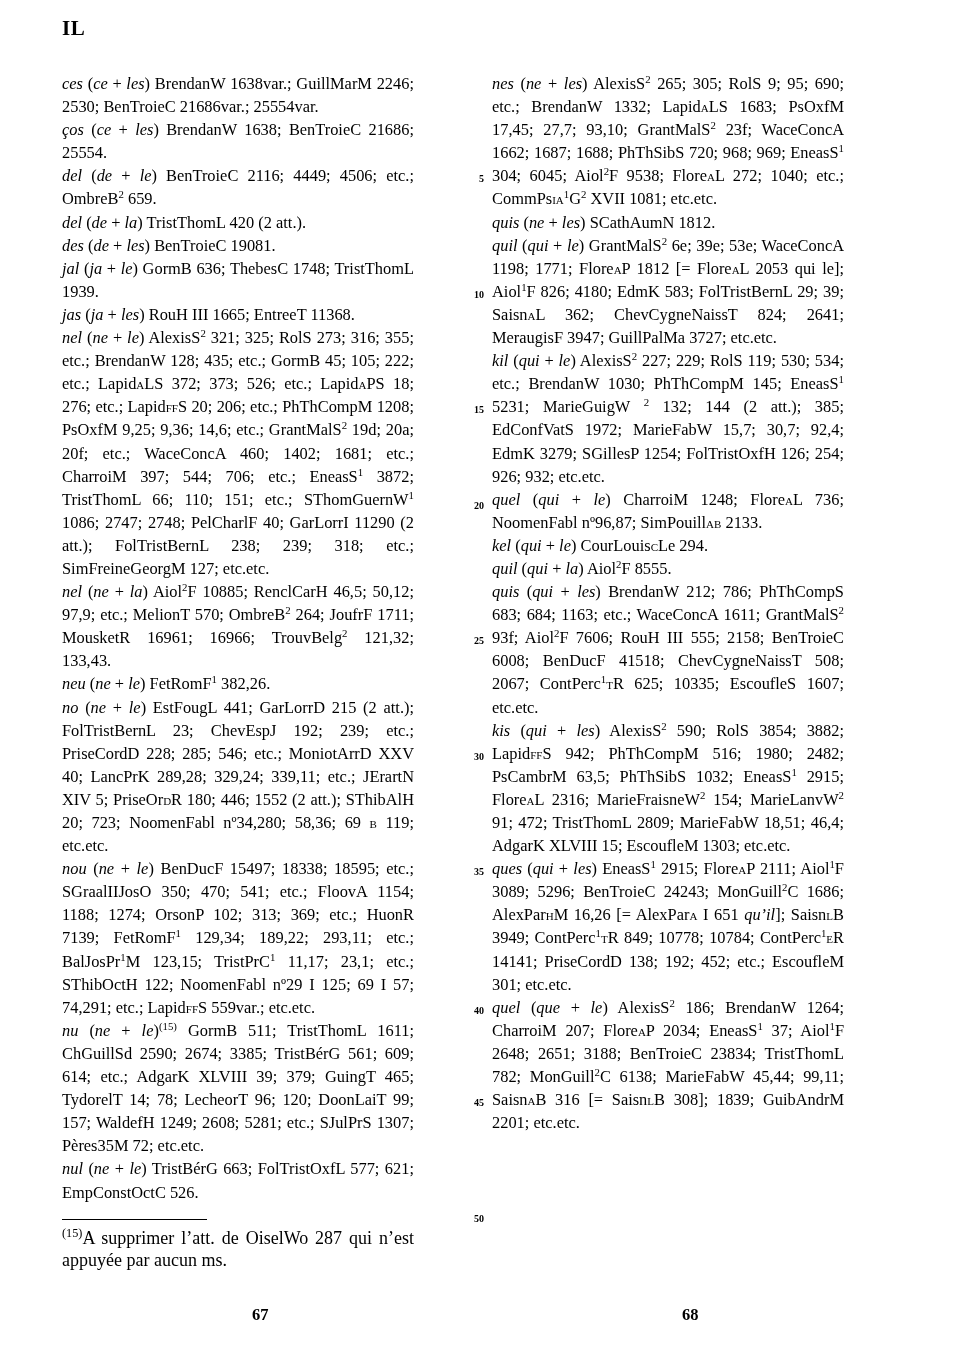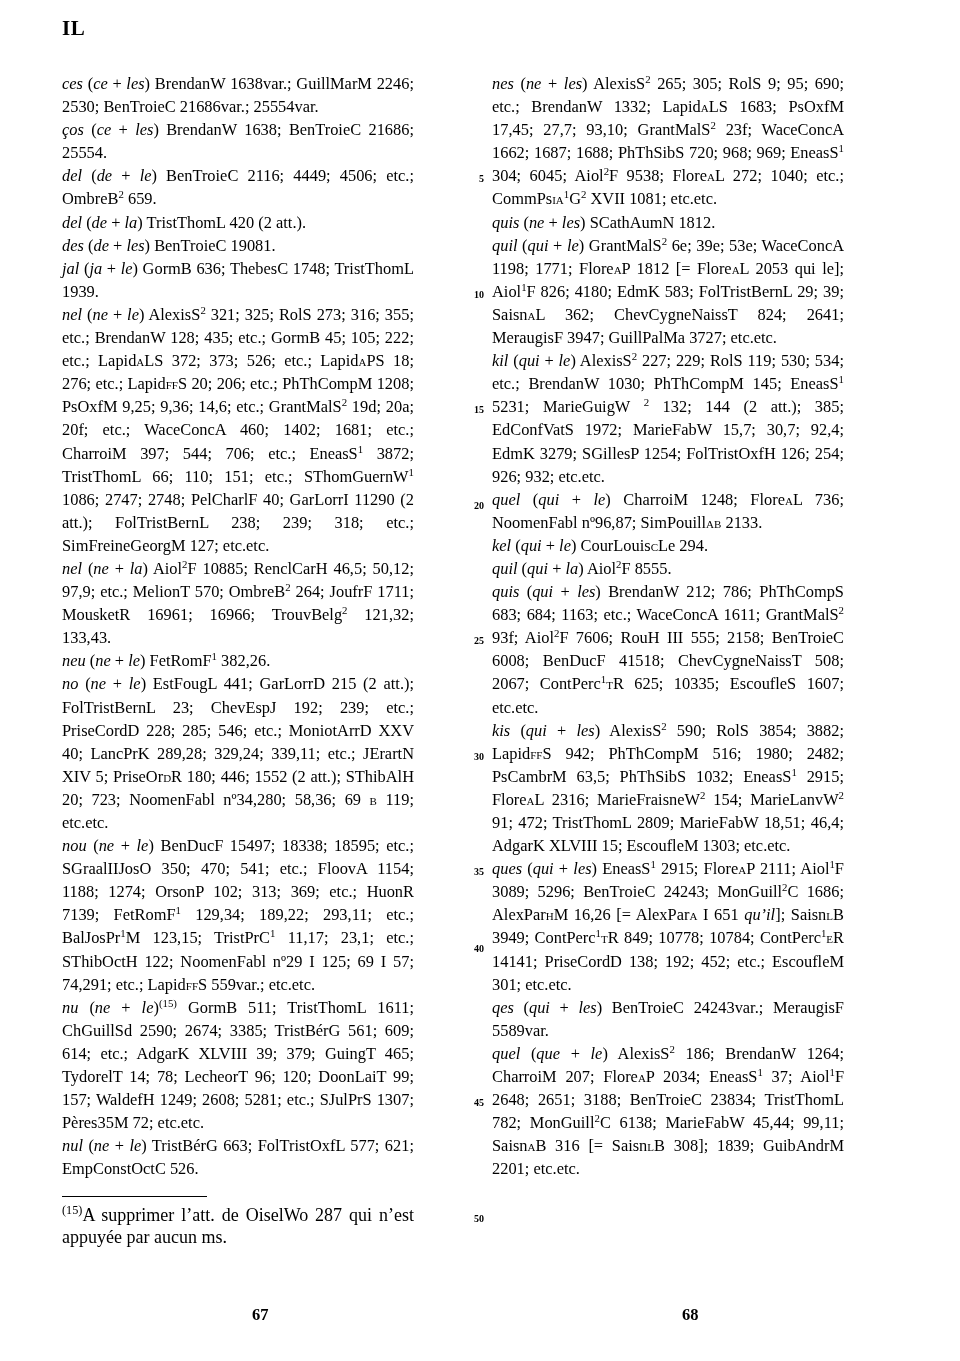--- a/index.html
+++ b/index.html
@@ -130,20 +130,21 @@
   <div class="columns">
 
     <div class="col col-left">
       <div id="left-entries">
           <p class="entry"><i class="hw">ces</i> <span>(<i>ce</i> + <i>les</i>)</span><span> BrendanW 1638var.; GuillMarM 2246; 2530; BenTroieC 21686var.; 25554var.</span></p>
           <p class="entry"><i class="hw">ços</i> <span>(<i>ce</i> + <i>les</i>)</span><span> BrendanW 1638; BenTroieC 21686; 25554.</span></p>
           <p class="entry"><i class="hw">del</i> <span>(<i>de</i> + <i>le</i>)</span><span> BenTroieC 2116; 4449; 4506; etc.; OmbreB<sup>2</sup> 659.</span></p>
           <p class="entry"><i class="hw">del</i> <span>(<i>de</i> + <i>la</i>)</span><span> TristThomL 420 (2 att.).</span></p>
           <p class="entry"><i class="hw">des</i> <span>(<i>de</i> + <i>les</i>)</span><span> BenTroieC 19081.</span></p>
           <p class="entry"><i class="hw">jal</i> <span>(<i>ja</i> + <i>le</i>)</span><span> GormB 636; ThebesC 1748; TristThomL 1939.</span></p>
+          <p class="entry"><i class="hw">jas</i> <span>(<i>ja</i> + <i>les</i>)</span><span> RouH III 1665; EntreeT 11368.</span></p>
           <p class="entry"><i class="hw">nel</i> <span>(<i>ne</i> + <i>le</i>)</span><span> AlexisS<sup>2</sup> 321; 325; RolS 273; 316; 355; etc.; BrendanW 128; 435; etc.; GormB 45; 105; 222; etc.; Lapid<span class="sc">A</span>LS 372; 373; 526; etc.; Lapid<span class="sc">A</span>PS 18; 276; etc.; Lapid<span class="sc">FF</span>S 20; 206; etc.; PhThCompM 1208; PsOxfM 9,25; 9,36; 14,6; etc.; GrantMalS<sup>2</sup> 19d; 20a; 20f; etc.; WaceConcA 460; 1402; 1681; etc.; CharroiM 397; 544; 706; etc.; EneasS<sup>1</sup> 3872; TristThomL 66; 110; 151; etc.; SThomGuernW<sup>1</sup> 1086; 2747; 2748; PelCharlF 40; GarLorrI 11290 (2 att.); FolTristBernL 238; 239; 318; etc.; SimFreineGeorgM 127; etc.etc.</span></p>
           <p class="entry"><i class="hw">nel</i> <span>(<i>ne</i> + <i>la</i>)</span><span> Aiol<sup>2</sup>F 10885; RenclCarH 46,5; 50,12; 97,9; etc.; MelionT 570; OmbreB<sup>2</sup> 264; JoufrF 1711; MousketR 16961; 16966; TrouvBelg<sup>2</sup> 121,32; 133,43.</span></p>
           <p class="entry"><i class="hw">neu</i> <span>(<i>ne</i> + <i>le</i>)</span><span> FetRomF<sup>1</sup> 382,26.</span></p>
           <p class="entry"><i class="hw">no</i> <span>(<i>ne</i> + <i>le</i>)</span><span> EstFougL 441; GarLorrD 215 (2 att.); FolTristBernL 23; ChevEspJ 192; 239; etc.; PriseCordD 228; 285; 546; etc.; MoniotArrD XXV 40; LancPrK 289,28; 329,24; 339,11; etc.; JErartN XIV 5; PriseOr<span class="sc">D</span>R 180; 446; 1552 (2 att.); SThibAlH 20; 723; NoomenFabl nº34,280; 58,36; 69 <span class="sc">B</span> 119; etc.etc.</span></p>
           <p class="entry"><i class="hw">nou</i> <span>(<i>ne</i> + <i>le</i>)</span><span> BenDucF 15497; 18338; 18595; etc.; SGraalIIJosO 350; 470; 541; etc.; FloovA 1154; 1188; 1274; OrsonP 102; 313; 369; etc.; HuonR 7139; FetRomF<sup>1</sup> 129,34; 189,22; 293,11; etc.; BalJosPr<sup>1</sup>M 123,15; TristPrC<sup>1</sup> 11,17; 23,1; etc.; SThibOctH 122; NoomenFabl nº29 I 125; 69 I 57; 74,291; etc.; Lapid<span class="sc">FF</span>S 559var.; etc.etc.</span></p>
           <p class="entry"><i class="hw">nu</i> <span>(<i>ne</i> + <i>le</i>)</span><sup>(15)</sup><span> GormB 511; TristThomL 1611; ChGuillSd 2590; 2674; 3385; TristBérG 561; 609; 614; etc.; AdgarK XLVIII 39; 379; GuingT 465; TydorelT 14; 78; LecheorT 96; 120; DoonLaiT 99; 157; WaldefH 1249; 2608; 5281; etc.; SJulPrS 1307; Pères35M 72; etc.etc.</span></p>
           <p class="entry"><i class="hw">nul</i> <span>(<i>ne</i> + <i>le</i>)</span><span> TristBérG 663; FolTristOxfL 577; 621; EmpConstOctC 526.</span></p>
         </div>
       <hr class="footnote-rule">
       <div class="footnote" id="footnote-block"><span class="fn-mark">(15)</span><span>A supprimer l’att. de OiselWo 287 qui n’est appuyée par aucun ms.</span></div>
@@ -154,36 +155,35 @@
           <p class="entry"><i class="hw">nes</i> <span>(<i>ne</i> + <i>les</i>)</span><span> AlexisS<sup>2</sup> 265; 305; RolS 9; 95; 690; etc.; BrendanW 1332; Lapid<span class="sc">A</span>LS 1683; PsOxfM 17,45; 27,7; 93,10; GrantMalS<sup>2</sup> 23f; WaceConcA 1662; 1687; 1688; PhThSibS 720; 968; 969; EneasS<sup>1</sup> 304; 6045; Aiol<sup>2</sup>F 9538; Flore<span class="sc">A</span>L 272; 1040; etc.; CommPs<span class="sc">IA</span><sup>1</sup>G<sup>2</sup> XVII 1081; etc.etc.</span></p>
           <p class="entry"><i class="hw">quis</i> <span>(<i>ne</i> + <i>les</i>)</span><span> SCathAumN 1812.</span></p>
           <p class="entry"><i class="hw">quil</i> <span>(<i>qui</i> + <i>le</i>)</span><span> GrantMalS<sup>2</sup> 6e; 39e; 53e; WaceConcA 1198; 1771; Flore<span class="sc">A</span>P 1812 [= Flore<span class="sc">A</span>L 2053 qui le]; Aiol<sup>1</sup>F 826; 4180; EdmK 583; FolTristBernL 29; 39; Saisn<span class="sc">A</span>L 362; ChevCygneNaissT 824; 2641; MeraugisF 3947; GuillPalMa 3727; etc.etc.</span></p>
           <p class="entry"><i class="hw">kil</i> <span>(<i>qui</i> + <i>le</i>)</span><span> AlexisS<sup>2</sup> 227; 229; RolS 119; 530; 534; etc.; BrendanW 1030; PhThCompM 145; EneasS<sup>1</sup> 5231; MarieGuigW <sup>2</sup> 132; 144 (2 att.); 385; EdConfVatS 1972; MarieFabW 15,7; 30,7; 92,4; EdmK 3279; SGillesP 1254; FolTristOxfH 126; 254; 926; 932; etc.etc.</span></p>
           <p class="entry"><i class="hw">quel</i> <span>(<i>qui</i> + <i>le</i>)</span><span> CharroiM 1248; Flore<span class="sc">A</span>L 736; NoomenFabl nº96,87; SimPouill<span class="sc">AB</span> 2133.</span></p>
           <p class="entry"><i class="hw">kel</i> <span>(<i>qui</i> + <i>le</i>)</span><span> CourLouis<span class="sc">C</span>Le 294.</span></p>
           <p class="entry"><i class="hw">quil</i> <span>(<i>qui</i> + <i>la</i>)</span><span> Aiol<sup>2</sup>F 8555.</span></p>
           <p class="entry"><i class="hw">quis</i> <span>(<i>qui</i> + <i>les</i>)</span><span> BrendanW 212; 786; PhThCompS 683; 684; 1163; etc.; WaceConcA 1611; GrantMalS<sup>2</sup> 93f; Aiol<sup>2</sup>F 7606; RouH III 555; 2158; BenTroieC 6008; BenDucF 41518; ChevCygneNaissT 508; 2067; ContPerc<sup>1</sup><span class="sc">T</span>R 625; 10335; EscoufleS 1607; etc.etc.</span></p>
           <p class="entry"><i class="hw">kis</i> <span>(<i>qui</i> + <i>les</i>)</span><span> AlexisS<sup>2</sup> 590; RolS 3854; 3882; Lapid<span class="sc">FF</span>S 942; PhThCompM 516; 1980; 2482; PsCambrM 63,5; PhThSibS 1032; EneasS<sup>1</sup> 2915; Flore<span class="sc">A</span>L 2316; MarieFraisneW<sup>2</sup> 154; MarieLanvW<sup>2</sup> 91; 472; TristThomL 2809; MarieFabW 18,51; 46,4; AdgarK XLVIII 15; EscoufleM 1303; etc.etc.</span></p>
           <p class="entry"><i class="hw">ques</i> <span>(<i>qui</i> + <i>les</i>)</span><span> EneasS<sup>1</sup> 2915; Flore<span class="sc">A</span>P 2111; Aiol<sup>1</sup>F 3089; 5296; BenTroieC 24243; MonGuill<sup>2</sup>C 1686; AlexPar<span class="sc">H</span>M 16,26 [= AlexPar<span class="sc">A</span> I 651 <i>qu’il</i>]; Saisn<span class="sc">L</span>B 3949; ContPerc<sup>1</sup><span class="sc">T</span>R 849; 10778; 10784; ContPerc<sup>1</sup><span class="sc">E</span>R 14141; PriseCordD 138; 192; 452; etc.; EscoufleM 301; etc.etc.</span></p>
-          <p class="entry"><i class="hw">qes</i> <span>(<i>qui</i> + <i>les</i>)</span><span> BenTroieC 24243var.; MeraugisF 5589var.</span></p>
           <p class="entry"><i class="hw">quel</i> <span>(<i>que</i> + <i>le</i>)</span><span> AlexisS<sup>2</sup> 186; BrendanW 1264; CharroiM 207; Flore<span class="sc">A</span>P 2034; EneasS<sup>1</sup> 37; Aiol<sup>1</sup>F 2648; 2651; 3188; BenTroieC 23834; TristThomL 782; MonGuill<sup>2</sup>C 6138; MarieFabW 45,44; 99,11; Saisn<span class="sc">A</span>B 316 [= Saisn<span class="sc">L</span>B 308]; 1839; GuibAndrM 2201; etc.etc.</span></p>
         </div>
     </div>
 
   </div>
 
   <div class="linenums" id="linenums">
       <span class="linenum" style="top: 102.4px;">5</span>
       <span class="linenum" style="top: 217.9px;">10</span>
       <span class="linenum" style="top: 333.4px;">15</span>
       <span class="linenum" style="top: 429px;">20</span>
       <span class="linenum" style="top: 564.4px;">25</span>
       <span class="linenum" style="top: 679.9px;">30</span>
       <span class="linenum" style="top: 795.4px;">35</span>
-      <span class="linenum" style="top: 872px;">40</span>
+      <span class="linenum" style="top: 934px;">40</span>
       <span class="linenum" style="top: 1026.4px;">45</span>
       <span class="linenum" style="top: 1141.9px;">50</span>
     </div>
 
   <div class="folios">
     <span class="folio folio-left">67</span>
     <span class="folio folio-right">68</span>
   </div>
 
 </div>

